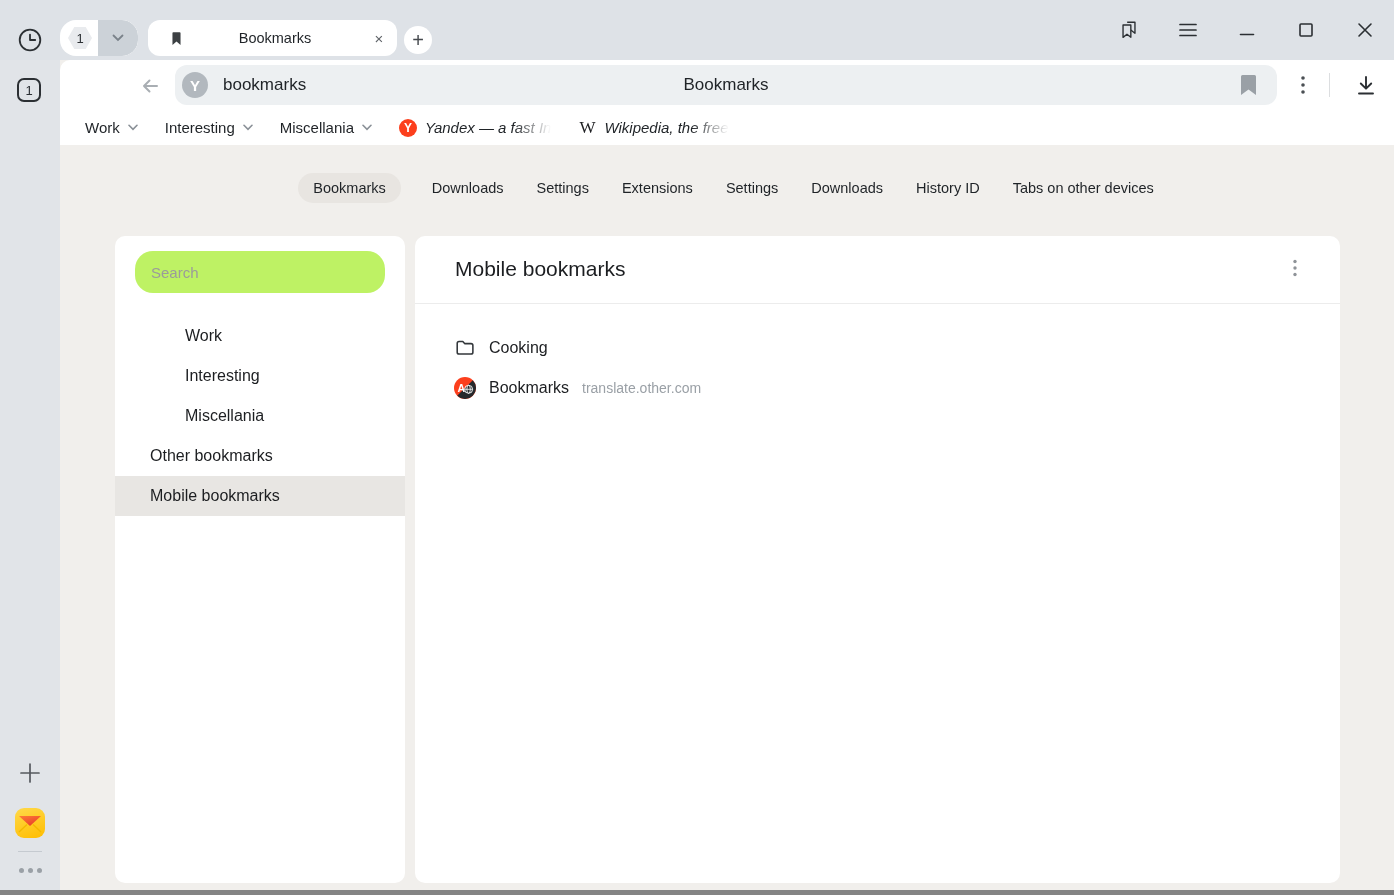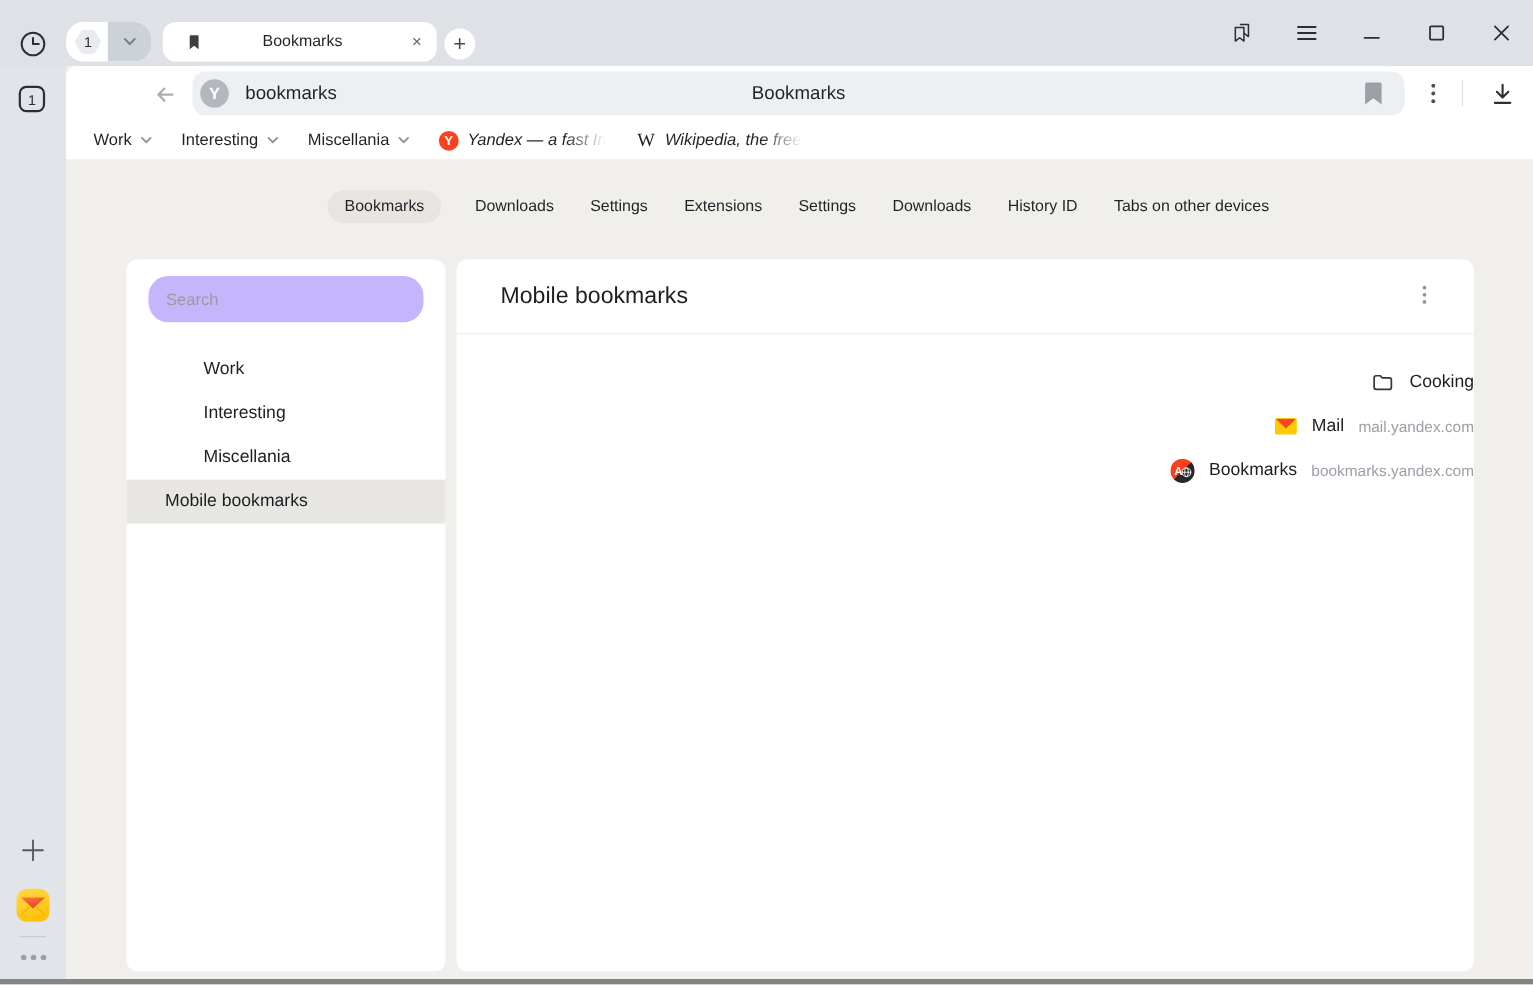--- a/index.html
+++ b/index.html
@@ -42,36 +42,36 @@
   .yb{width:18px;height:18px;border-radius:50%;background:#fc3f1d;color:#fff;font-weight:700;font-size:12px;display:flex;align-items:center;justify-content:center;}
   .wg{font-family:"Liberation Serif",serif;font-size:17px;color:#202124;width:18px;text-align:center;}
 
   
   .content{position:absolute;left:60px;top:145px;width:1334px;height:745px;background:#f1efec;}
   .nav-tabs{position:absolute;left:0;right:0;top:28px;display:flex;justify-content:center;align-items:center;gap:29px;}
   .nav-tab{border:none;background:none;font-family:inherit;font-size:14.5px;color:#1f2327;padding:7px 2px;border-radius:16px;cursor:pointer;white-space:nowrap;}
   .nav-tab.active{background:#e8e5e1;padding:7px 15px;}
 
   .sidebar-panel{position:absolute;left:55px;top:91px;width:290px;height:647px;background:#fff;border-radius:10px;}
-  .search-input{position:absolute;left:20px;top:15px;width:250px;height:42px;box-sizing:border-box;background:#c4b5fd;border:none;outline:none;border-radius:18px;padding:0 16px;font-family:inherit;font-size:15px;color:#1f2327;}
+  .search-input{position:absolute;left:20px;top:15px;width:250px;height:42px;box-sizing:border-box;background:#bef264;border:none;outline:none;border-radius:18px;padding:0 16px;font-family:inherit;font-size:15px;color:#1f2327;}
   .search-input::placeholder{color:#9b9b9b;}
   .tree{position:absolute;left:0;right:0;top:80px;}
   .tree-row{position:relative;height:40px;display:flex;align-items:center;font-size:16px;color:#1c1e21;cursor:pointer;}
   .tree-row.l0{padding-left:35px;}
   .tree-row.l1{padding-left:70px;}
   .tree-row.selected{background:#e8e6e3;}
   .tree-chevron{position:absolute;left:16px;top:17px;display:none;line-height:0;}
   .tree-row.has-chevron .tree-chevron{display:block;}
 
   .main-panel{position:absolute;left:355px;top:91px;width:925px;height:647px;background:#fff;border-radius:10px;}
   .panel-header{position:relative;height:67px;border-bottom:1px solid #ececec;}
   .panel-title{position:absolute;left:40px;top:21px;font-size:21px;color:#1c1e21;}
   .panel-kebab{position:absolute;right:32px;top:20px;border:none;background:none;padding:0;width:26px;height:26px;cursor:pointer;}
   .bm-list{padding-top:24px;}
-  .bm-row{height:40px;display:flex;align-items:center;padding-left:49px;gap:13px;cursor:pointer;justify-content:flex-end;}
+  .bm-row{height:40px;display:flex;align-items:center;padding-left:39px;gap:13px;cursor:pointer;}
   .row-icon{width:22px;display:flex;align-items:center;justify-content:center;}
   .row-label{font-size:16px;color:#1c1e21;}
   .row-url{font-size:14px;color:#9aa0a6;}
 
   
   .left-rail{position:absolute;left:0;top:60px;width:60px;height:830px;background:#e1e4e8;}
   .rail-count{position:absolute;left:17px;top:18px;width:24px;height:24px;border:2px solid #2b2f33;border-radius:7px;box-sizing:border-box;font-size:13px;color:#2b2f33;display:flex;align-items:center;justify-content:center;background:none;cursor:pointer;padding:0;}
   .rail-plus{position:absolute;left:18px;top:701px;width:24px;height:24px;border:none;background:none;padding:0;cursor:pointer;}
   .rail-mail{position:absolute;left:15px;top:748px;width:30px;height:30px;border:none;border-radius:9px;padding:0;cursor:pointer;background:linear-gradient(160deg,#ffd94a,#ffbd00);overflow:hidden;}
   .rail-sep{position:absolute;left:18px;top:791px;width:24px;height:1px;background:#c5cad0;}
@@ -245,20 +245,24 @@
 
     <span class="tree-label">Work</span>
   </div>
           <div class="tree-row l1">
 
     <span class="tree-label">Interesting</span>
   </div>
           <div class="tree-row l1">
 
     <span class="tree-label">Miscellania</span>
+  </div>
+          <div class="tree-row l0">
+
+    <span class="tree-label">Other bookmarks</span>
   </div>
           <div class="tree-row l0 selected">
 
     <span class="tree-label">Mobile bookmarks</span>
   </div>
         </div>
     </aside>
 
     <section class="main-panel">
       <div class="panel-header">
@@ -276,41 +280,31 @@
     <span class="row-icon">
               <svg width="22" height="22" viewBox="0 0 24 24" fill="none" stroke="#33373b" stroke-width="1.7" stroke-linejoin="round">
                 <path d="M3.5 7a2 2 0 0 1 2-2h4.1l2 2.2h7a2 2 0 0 1 2 2v7.3a2 2 0 0 1-2 2H5.5a2 2 0 0 1-2-2z"></path>
               </svg>
             </span>
     <span class="row-label">Cooking</span>
 
   </div>
           <div class="bm-row">
     <span class="row-icon">
-              <svg width="20" height="16" viewBox="0 0 20 16">
-                <rect x="0" y="0" width="20" height="15" rx="2" fill="#ffc800"></rect>
-                <path d="M1 0.8h18L10 9.6z" fill="#f5432c"></path>
-              </svg>
-            </span>
-    <span class="row-label">Mail</span>
-    <span class="row-url">mail.yandex.com</span>
-  </div>
-          <div class="bm-row">
-    <span class="row-icon">
               <svg width="22" height="22" viewBox="0 0 22 22">
                 <circle cx="11" cy="11" r="11" fill="#fc3f1d"></circle>
                 <path d="M18.78 3.22 A11 11 0 0 1 3.22 18.78 Z" fill="#26292c"></path>
                 <circle cx="14.6" cy="12.3" r="4" fill="none" stroke="#fff" stroke-width="0.9"></circle>
                 <ellipse cx="14.6" cy="12.3" rx="1.7" ry="4" fill="none" stroke="#fff" stroke-width="0.8"></ellipse>
                 <path d="M10.6 12.3h8" stroke="#fff" stroke-width="0.8"></path>
                 <text x="3.4" y="14.6" font-size="10.5" font-weight="bold" fill="#fff" font-family="Liberation Sans,sans-serif">A</text>
               </svg>
             </span>
     <span class="row-label">Bookmarks</span>
-    <span class="row-url">bookmarks.yandex.com</span>
+    <span class="row-url">translate.other.com</span>
   </div>
         </div>
     </section>
   </div>
 
   <div class="left-rail">
     <button class="rail-count">1</button>
     <button class="rail-plus">
       <svg width="24" height="24" viewBox="0 0 24 24" stroke="#55595e" stroke-width="1.7" stroke-linecap="round">
           <path d="M12 3v18M3 12h18"></path>

